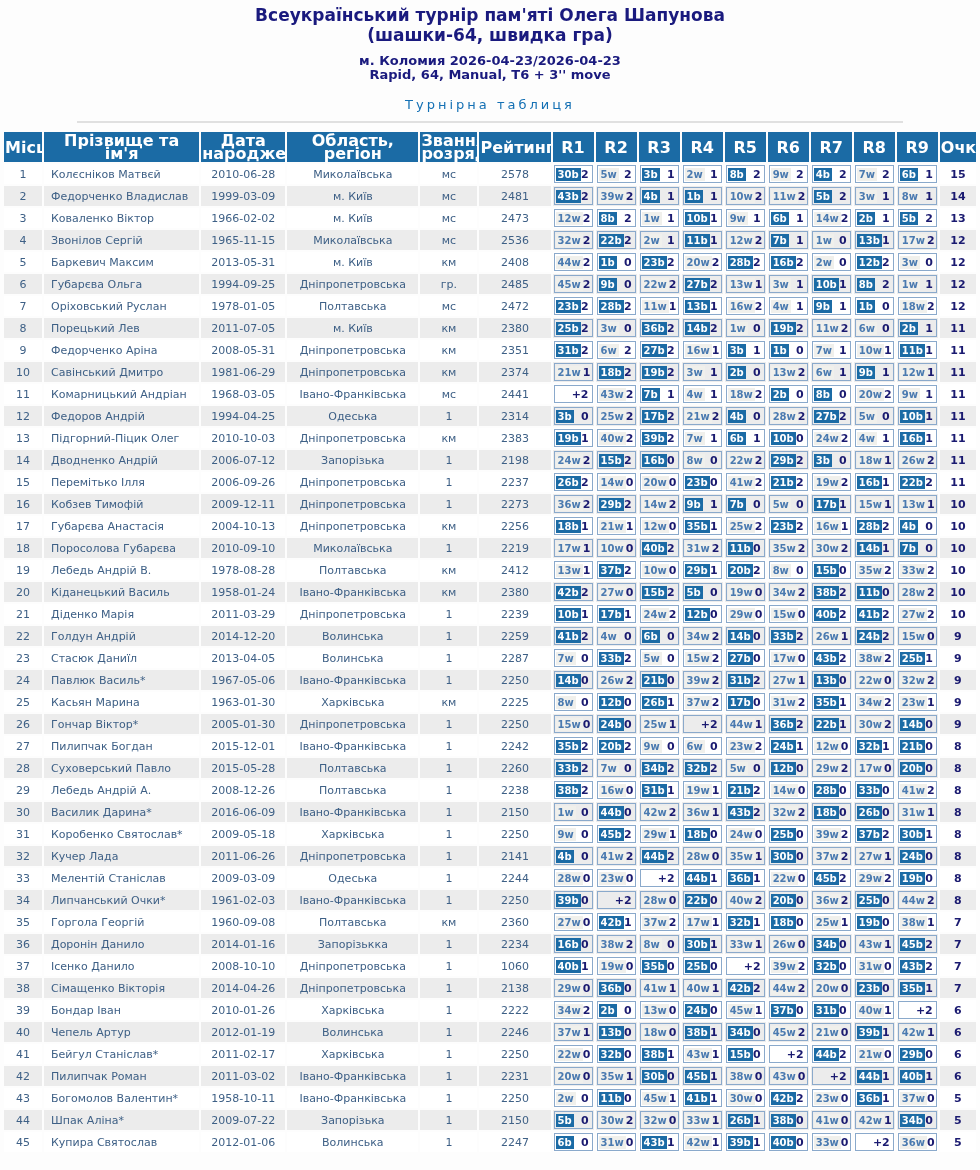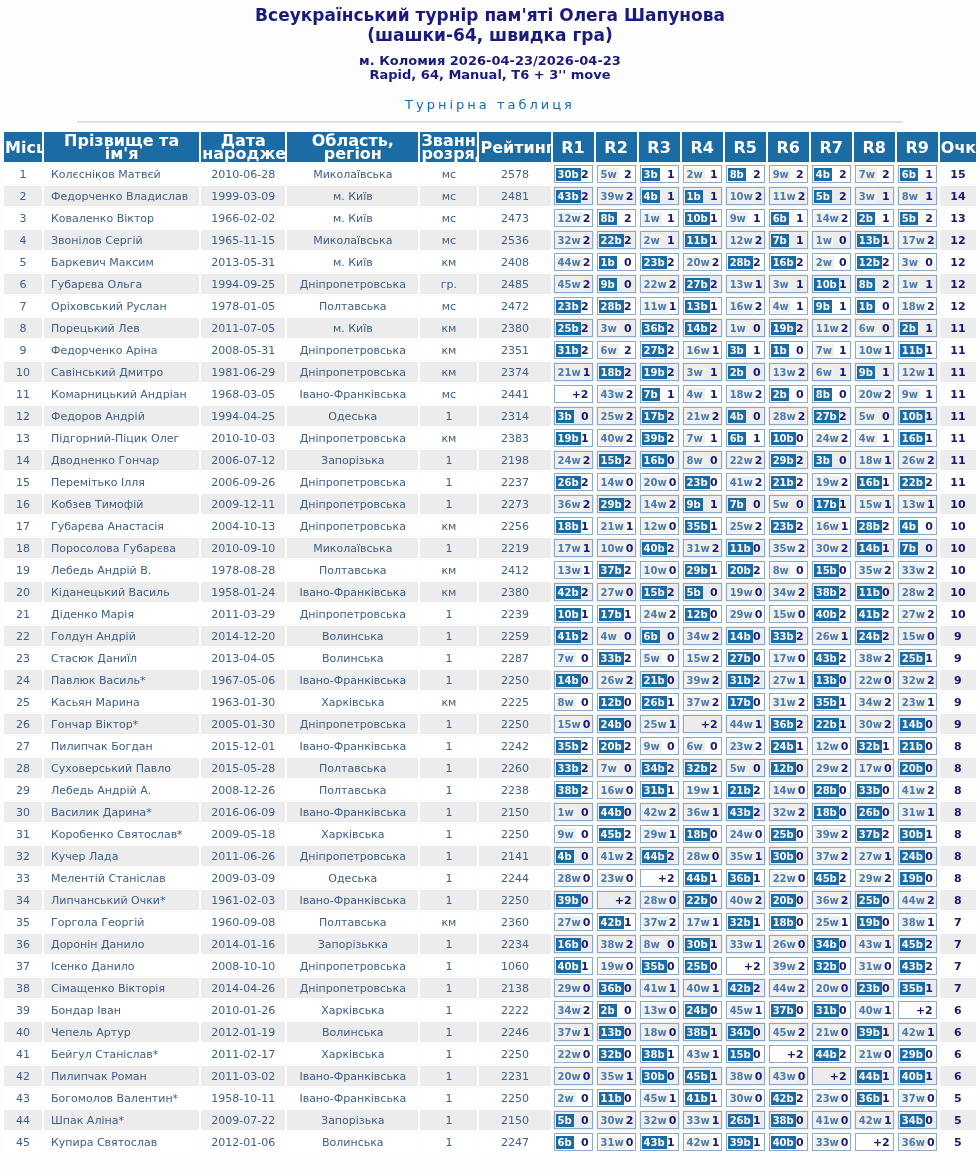--- a/index.html
+++ b/index.html
@@ -890,21 +890,21 @@
           <td class="c-round">
             <div class="rcell">
               <span class="opp black">16b</span>
               <span class="res">1</span>
             </div>
           </td>
           <td class="c-points">11</td>
         </tr>
         <tr class="even">
           <td class="c-place">14</td>
-          <td class="c-name">Дводненко Гончар</td>
+          <td class="c-name">Дводненко Андрій</td>
           <td class="c-dob">2006-07-12</td>
           <td class="c-region">Запорізька</td>
           <td class="c-rank">1</td>
           <td class="c-rating">2198</td>
           <td class="c-round">
             <div class="rcell">
               <span class="opp white">24w</span>
               <span class="res">2</span>
             </div>
           </td>

